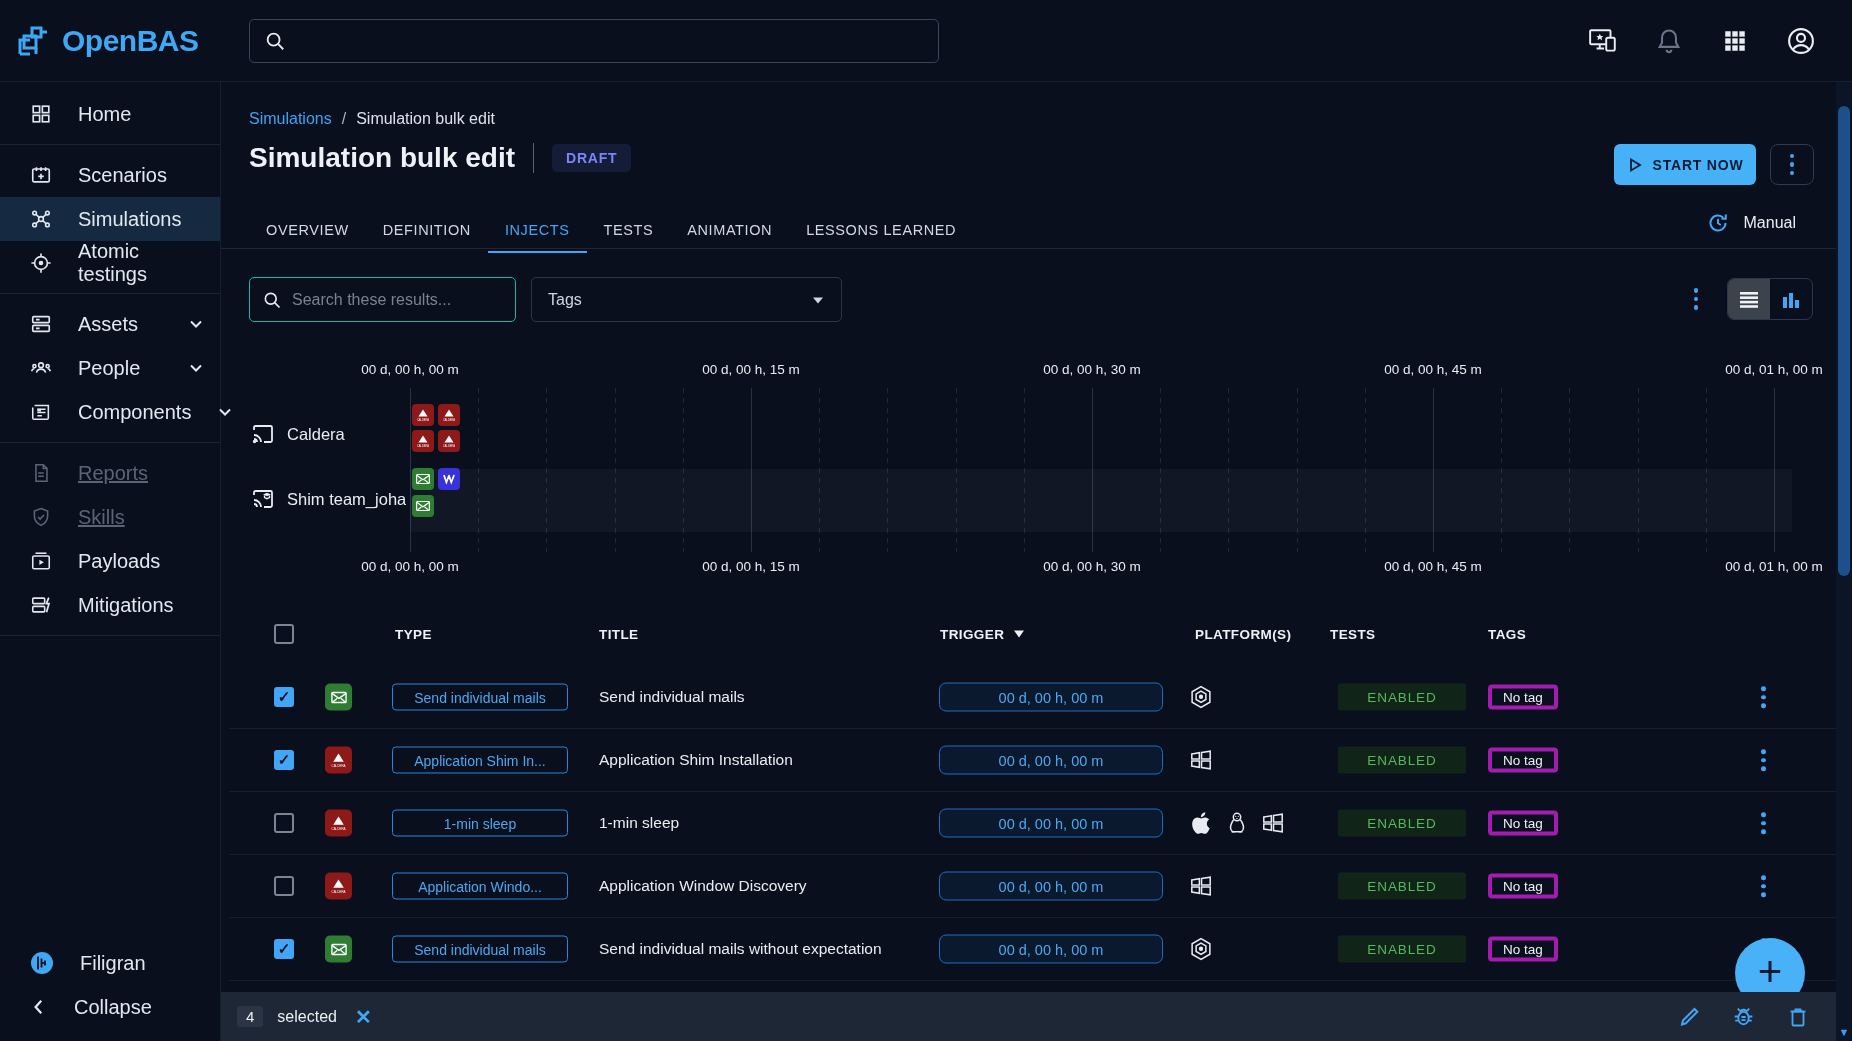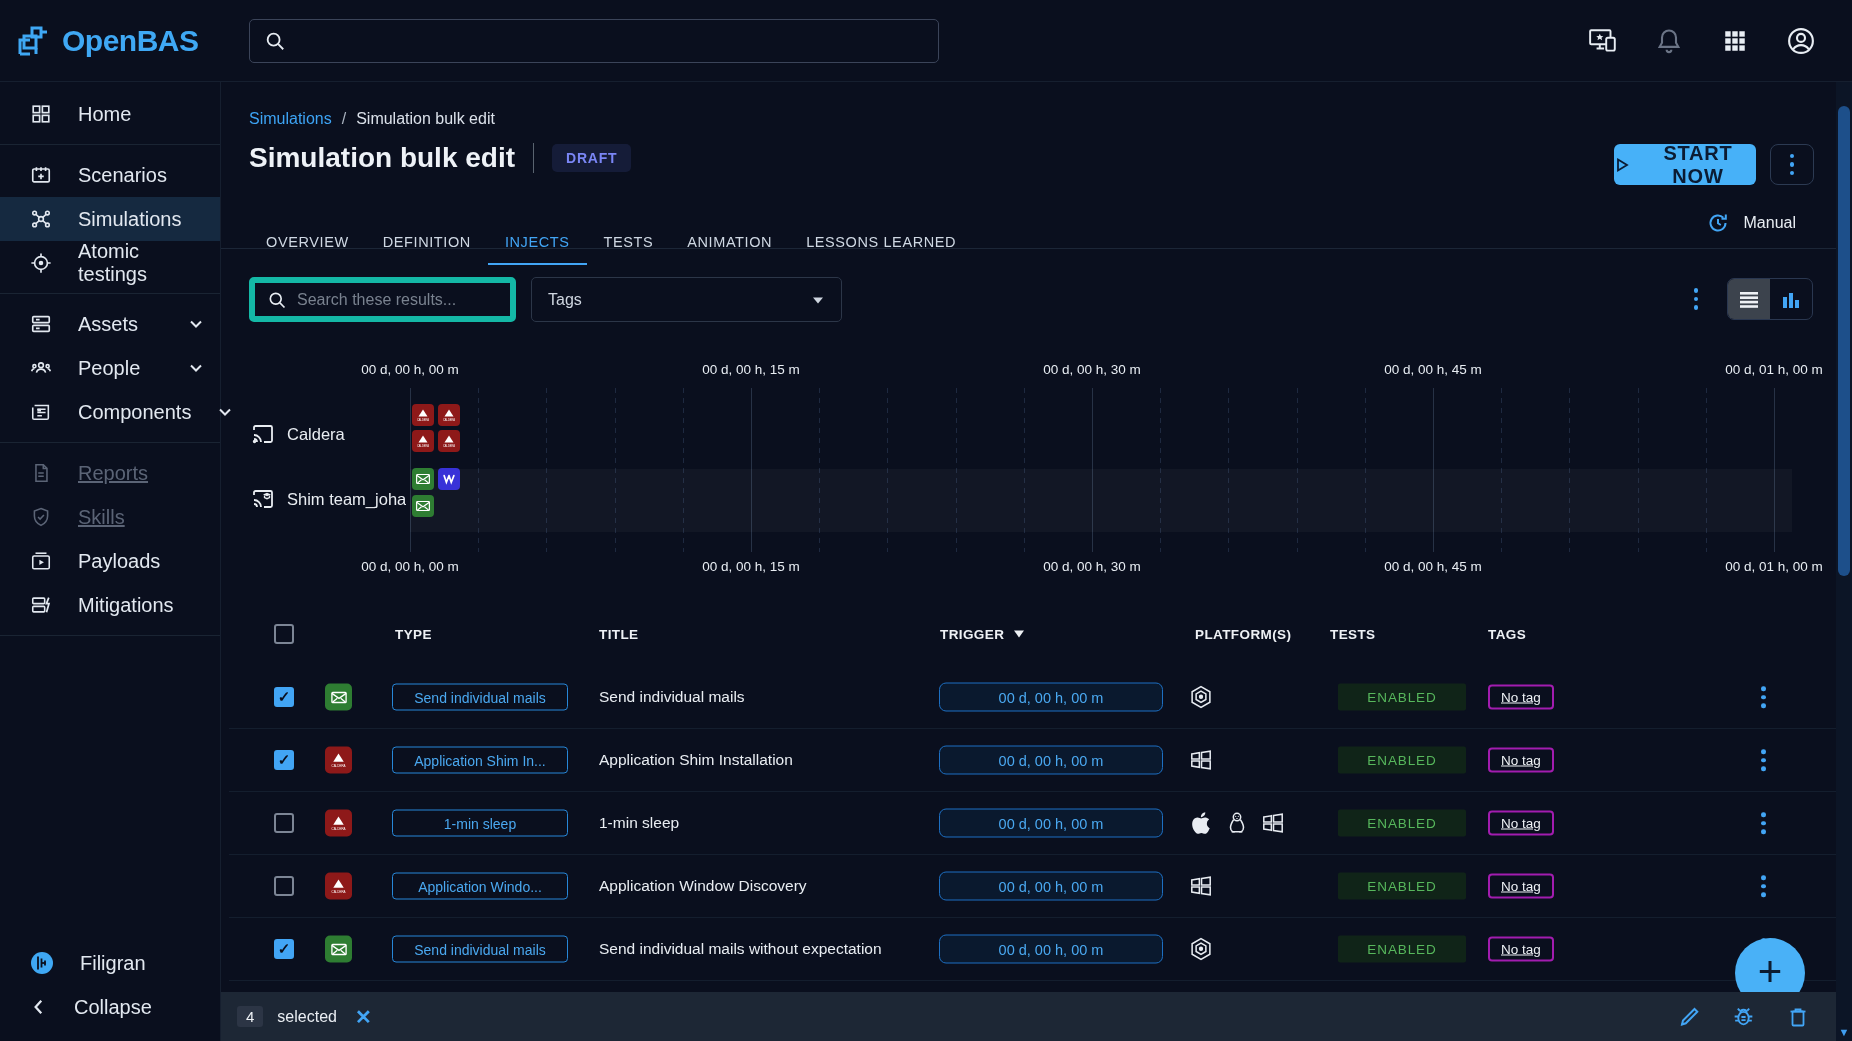--- a/index.html
+++ b/index.html
@@ -62,43 +62,43 @@
   .page-title { font-size:28px; font-weight:700; color:#eef2f7; }
   .title-pipe { width:1px; height:30px; background:#59636f; }
   .draft-badge {
     background:rgba(110,122,245,0.12); color:#7a86f5; font-size:14px; font-weight:700;
     letter-spacing:0.8px; padding:6px 14px; border-radius:5px;
   }
   .start-btn {
     position:absolute; left:1393px; top:62px; width:142px; height:41px;
     background:#47b1f8; border:none; border-radius:6px; cursor:pointer;
     display:flex; align-items:center; justify-content:center; gap:10px;
-    color:#0b1b33; font-size:20px; font-weight:700; letter-spacing:0.8px;
+    color:#0b1b33; font-size:14px; font-weight:700; letter-spacing:0.8px;
     font-family:"Liberation Sans", sans-serif;
   }
   .hdr-kebab {
     position:absolute; left:1549px; top:62px; width:44px; height:41px;
     border:1px solid #2c3a52; border-radius:8px; display:flex; align-items:center; justify-content:center; cursor:pointer;
   }
   .dots-v { display:flex; flex-direction:column; gap:4px; }
   .dots-v i { width:4.5px; height:4.5px; border-radius:50%; background:#42a5f5; }
 
   .tabs-row { position:absolute; left:0; top:120px; width:1615px; height:47px; border-bottom:1px solid #1c2637; }
-  .tabs { position:absolute; left:28px; top:16px; display:flex; height:47px; }
+  .tabs { position:absolute; left:28px; top:4px; display:flex; height:47px; }
   .tab {
     padding:0 17px; display:flex; align-items:center; font-size:14.5px; letter-spacing:0.6px;
     color:#cfd8e3; font-weight:500; cursor:pointer; height:47px;
   }
   .tab.active { color:#42a5f5; box-shadow:inset 0 -2px 0 #42a5f5; }
   .refresh-mode { position:absolute; right:40px; top:9px; display:flex; align-items:center; gap:14px; font-size:16px; color:#e8edf3; }
 
   
   .results-search {
     position:absolute; left:28px; top:195px; width:267px; height:45px;
-    border:6px solid #14b8a6; border-radius:5px; display:flex; align-items:center; padding:0 12px; gap:10px;
+    border:1px solid #14b8a6; border-radius:5px; display:flex; align-items:center; padding:0 12px; gap:10px;
   }
   .results-search input {
     background:transparent; border:none; outline:none; color:#dfe5ee; font-size:16px; width:100%;
     font-family:"Liberation Sans", sans-serif;
   }
   .results-search input::placeholder { color:#79828f; }
   .tags-select {
     position:absolute; left:310px; top:195px; width:311px; height:45px;
     border:1px solid #2c3648; border-radius:5px; display:flex; align-items:center; padding:0 16px;
     color:#cfd6e0; font-size:16px; cursor:pointer;
@@ -149,22 +149,22 @@
   .chip-trig {
     width:224px; height:29px; border:1px solid #1d6fc2; background:#0a192e; border-radius:7px;
     color:#4aa8f0; font-size:14.5px; display:flex; align-items:center; justify-content:center; cursor:pointer;
   }
   .plats { display:flex; gap:10px; align-items:center; }
   .chip-status {
     width:128px; height:27px; background:#102418; color:#57b75c; font-size:13.5px; letter-spacing:0.9px;
     display:flex; align-items:center; justify-content:center; border-radius:2px;
   }
   .chip-tag {
-    height:25px; border:2px solid #a21caf; border-radius:4px; color:#eef1f5; font-size:13.5px;
-    padding:0 11px; display:flex; align-items:center; cursor:pointer;text-decoration:underline;
+    height:25px; border:4px solid #a21caf; border-radius:4px; color:#eef1f5; font-size:13.5px;
+    padding:0 11px; display:flex; align-items:center; cursor:pointer;
   }
   .sort-arrow { display:inline-block; margin-left:9px; }
 
   
   .fab {
     position:absolute; left:1514px; top:856px; width:70px; height:70px; border-radius:50%;
     background:#49b1f7; display:flex; align-items:center; justify-content:center; cursor:pointer; z-index:2;
   }
   .fab span { color:#0d1c30; font-size:42px; font-weight:400; line-height:1; margin-top:-3px; }
   .footbar {

